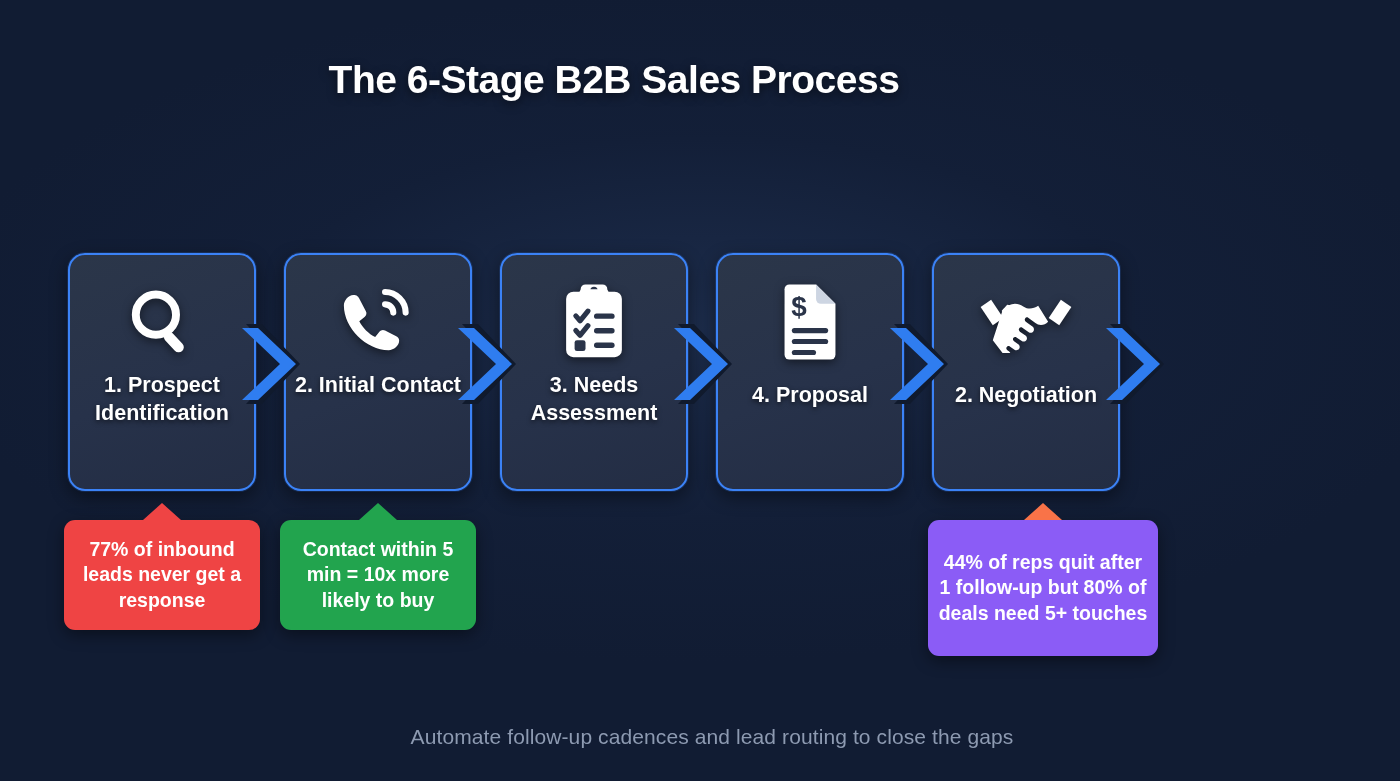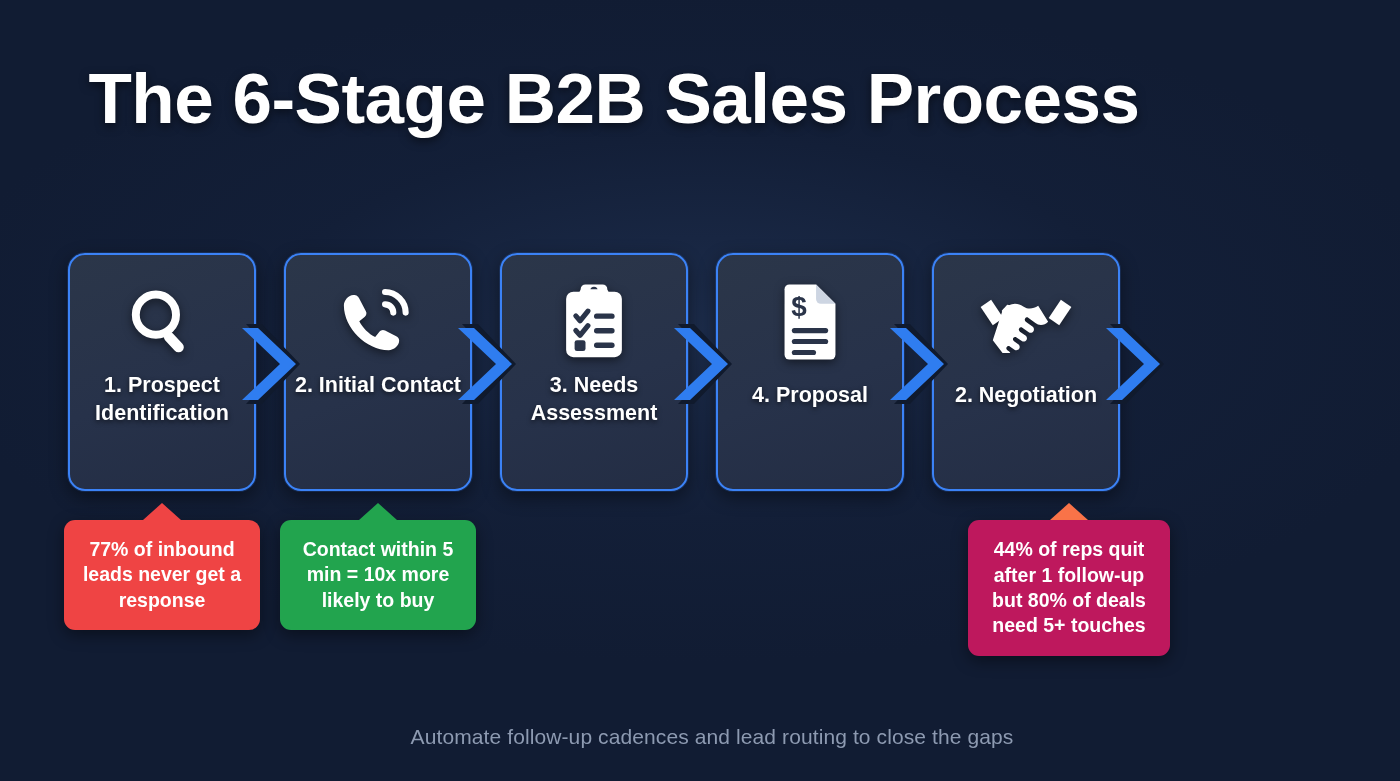--- a/index.html
+++ b/index.html
@@ -26,21 +26,21 @@
                 rgba(17,28,51,0.0) 78%);
     pointer-events: none;
   }
 
   .page-title {
     position: absolute;
     top: 58px;
     left: 0;
     width: 1228px;
     text-align: center;
-    font-size: 71px;
+    font-size: 39px;
     font-weight: bold;
     color: #ffffff;
     letter-spacing: -0.5px;
     text-shadow: 0 3px 10px rgba(0,0,0,0.55);
   }
 
   
   .stages {
     position: absolute;
     top: 253px;
@@ -245,16 +245,16 @@
   </svg>
   </div>
 <div class="callout" style="left: 64px; top: 520px; width: 196px; height: 110px; background: rgb(239, 68, 68);">
     <div class="pointer" style="border-bottom: 17px solid rgb(239, 68, 68);"></div>
     <span class="callout-text">77% of inbound leads never get a response</span>
   </div>
 <div class="callout" style="left: 280px; top: 520px; width: 196px; height: 110px; background: rgb(34, 164, 78);">
     <div class="pointer" style="border-bottom: 17px solid rgb(34, 164, 78);"></div>
     <span class="callout-text">Contact within 5 min = 10x more likely to buy</span>
   </div>
-<div class="callout" style="left: 928px; top: 520px; width: 202px; height: 136px; background: #be185d; margin-left: 40px;">
+<div class="callout" style="left: 928px; top: 520px; width: 230px; height: 136px; background: #8b5cf6;">
     <div class="pointer" style="border-bottom: 17px solid rgb(249, 115, 72);"></div>
     <span class="callout-text">44% of reps quit after 1 follow-up but 80% of deals need 5+ touches</span>
   </div>
 
 </body></html>

